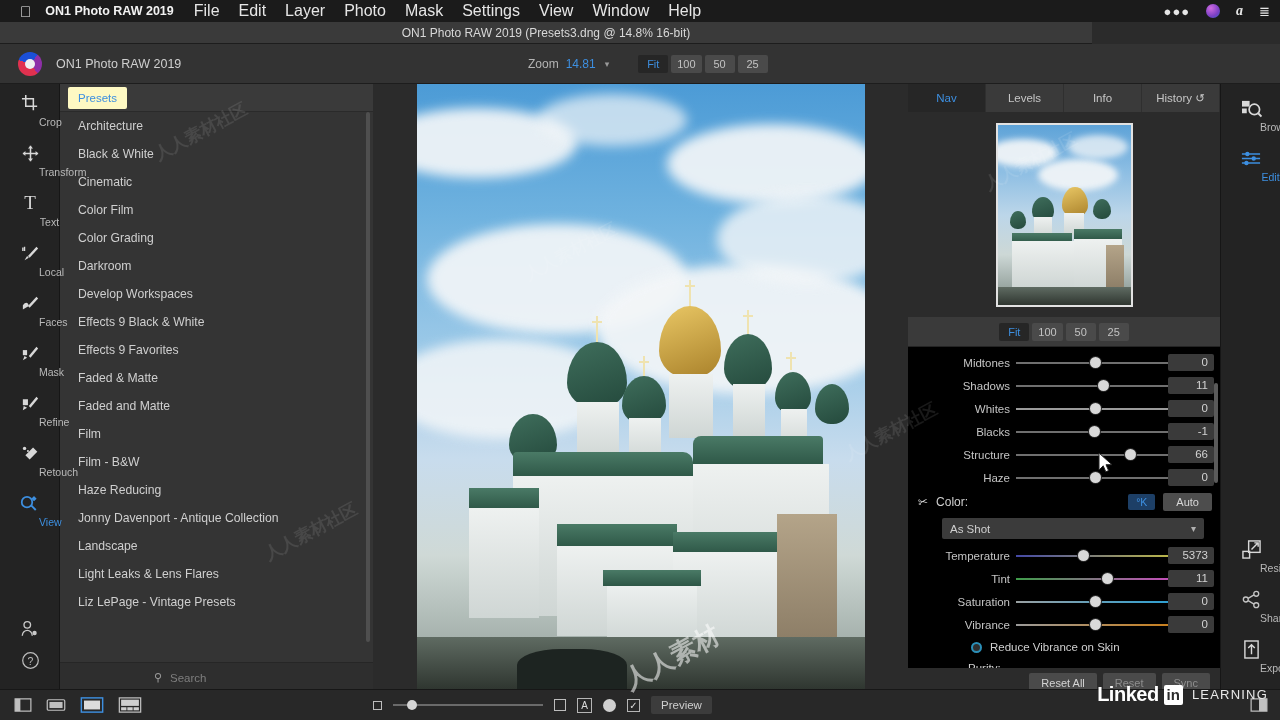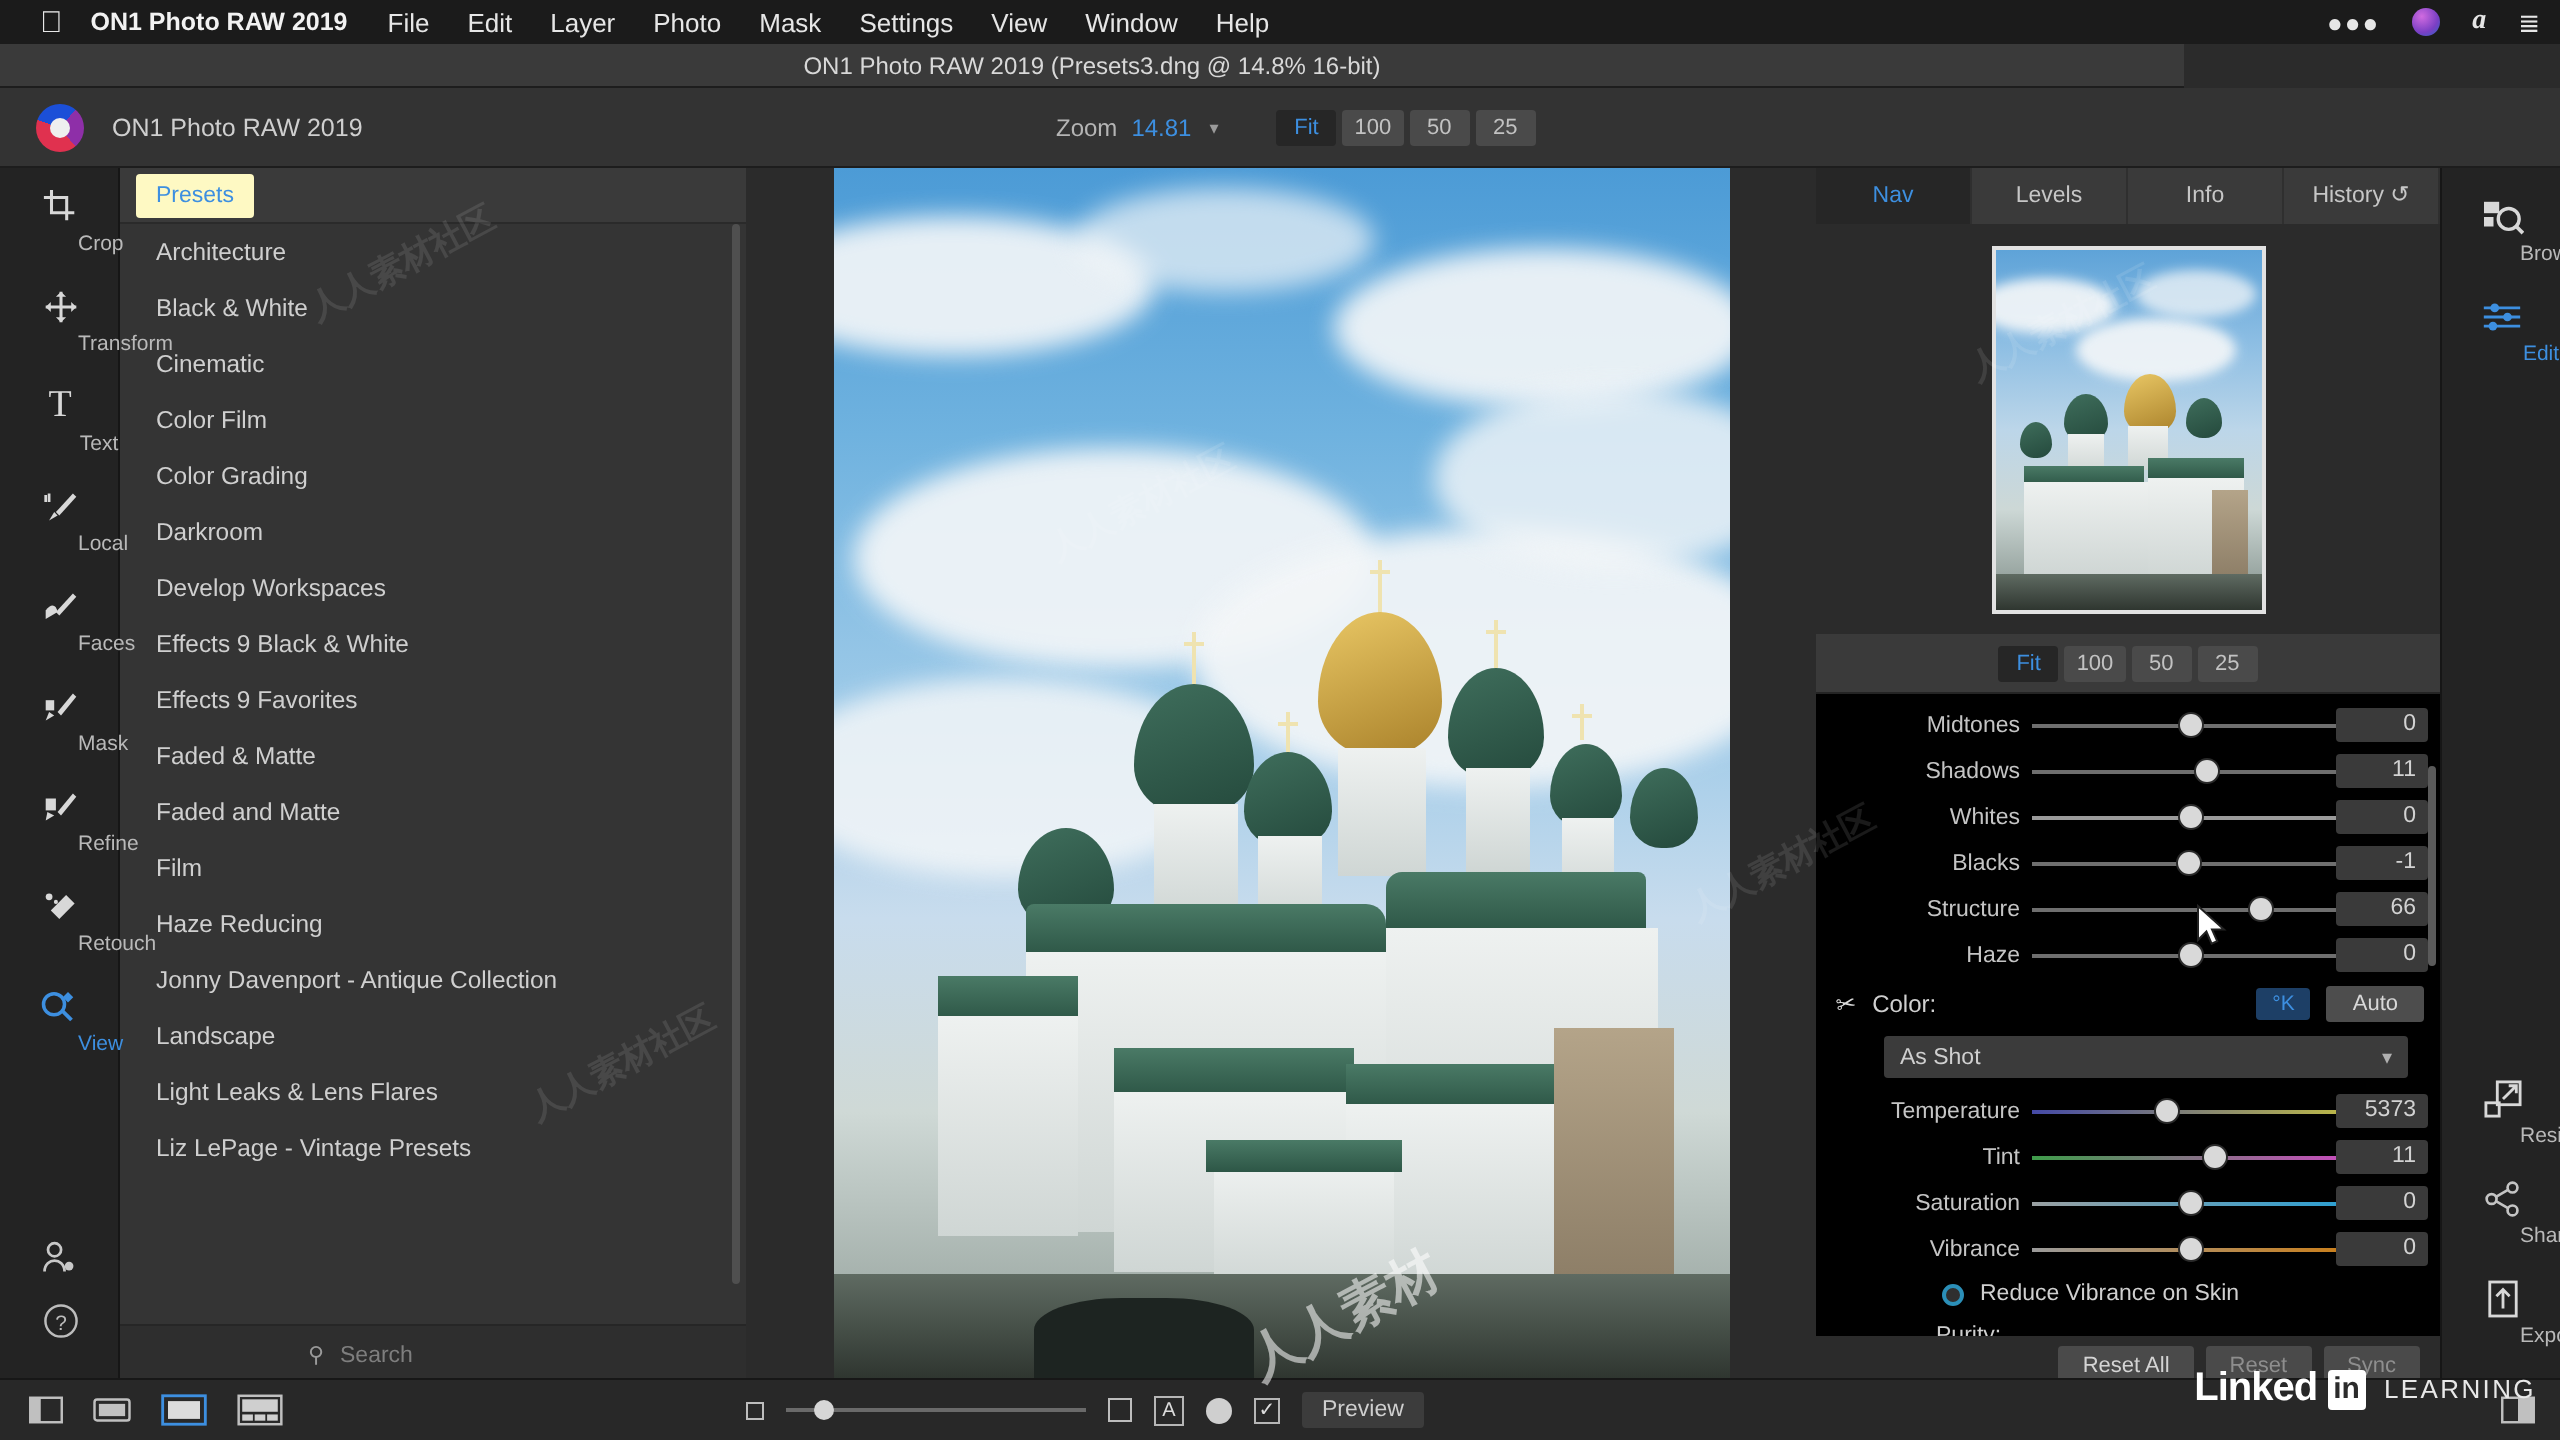--- a/index.html
+++ b/index.html
@@ -16,21 +16,21 @@
   
   .macbar {
     position:absolute; left:0; top:0; width:1280px; height:22px;
     background:#1b1b1b;
     display:flex; align-items:center;
     padding:0 10px;
     z-index:50;
   }
   .macbar .apple { font-size:15px; color:#e8e8e8; margin:0 14px 0 10px; line-height:1; }
   .macbar .appname { font-weight:bold; color:#f2f2f2; font-size:12.5px; margin-right:20px; }
-  .macbar .mi { color:#e6e6e6; font-size:13px; margin-right:19px; cursor:default; }
+  .macbar .mi { color:#e6e6e6; font-size:16px; margin-right:19px; cursor:default; }
   .macbar .spacer { flex:1; }
   .macbar .right-ic { margin-left:16px; display:flex; align-items:center; color:#e6e6e6; }
   .dots { letter-spacing:1px; font-size:13px; }
   .siri {
     width:14px;height:14px;border-radius:50%;
     background:radial-gradient(circle at 35% 30%, #d06be0, #7a3fc4 60%, #2b64c4 100%);
     display:inline-block;
   }
   .aglyph { font-family:"Liberation Serif", serif; font-style:italic; font-weight:bold; font-size:14px; }
   .listglyph { font-size:13px; }
@@ -443,20 +443,21 @@
         <div class="pitem">Cinematic</div>
         <div class="pitem">Color Film</div>
         <div class="pitem">Color Grading</div>
         <div class="pitem">Darkroom</div>
         <div class="pitem">Develop Workspaces</div>
         <div class="pitem">Effects 9 Black &amp; White</div>
         <div class="pitem">Effects 9 Favorites</div>
         <div class="pitem">Faded &amp; Matte</div>
         <div class="pitem">Faded and Matte</div>
         <div class="pitem">Film</div>
+        <div class="pitem">Film - B&amp;W</div>
         <div class="pitem">Haze Reducing</div>
         <div class="pitem">Jonny Davenport - Antique Collection</div>
         <div class="pitem">Landscape</div>
         <div class="pitem">Light Leaks &amp; Lens Flares</div>
         <div class="pitem">Liz LePage - Vintage Presets</div>
       </div>
     <div class="pscroll"></div>
     <div class="searchbar">
       <span class="sicon">⚲</span>
       <span class="sph">Search</span>

